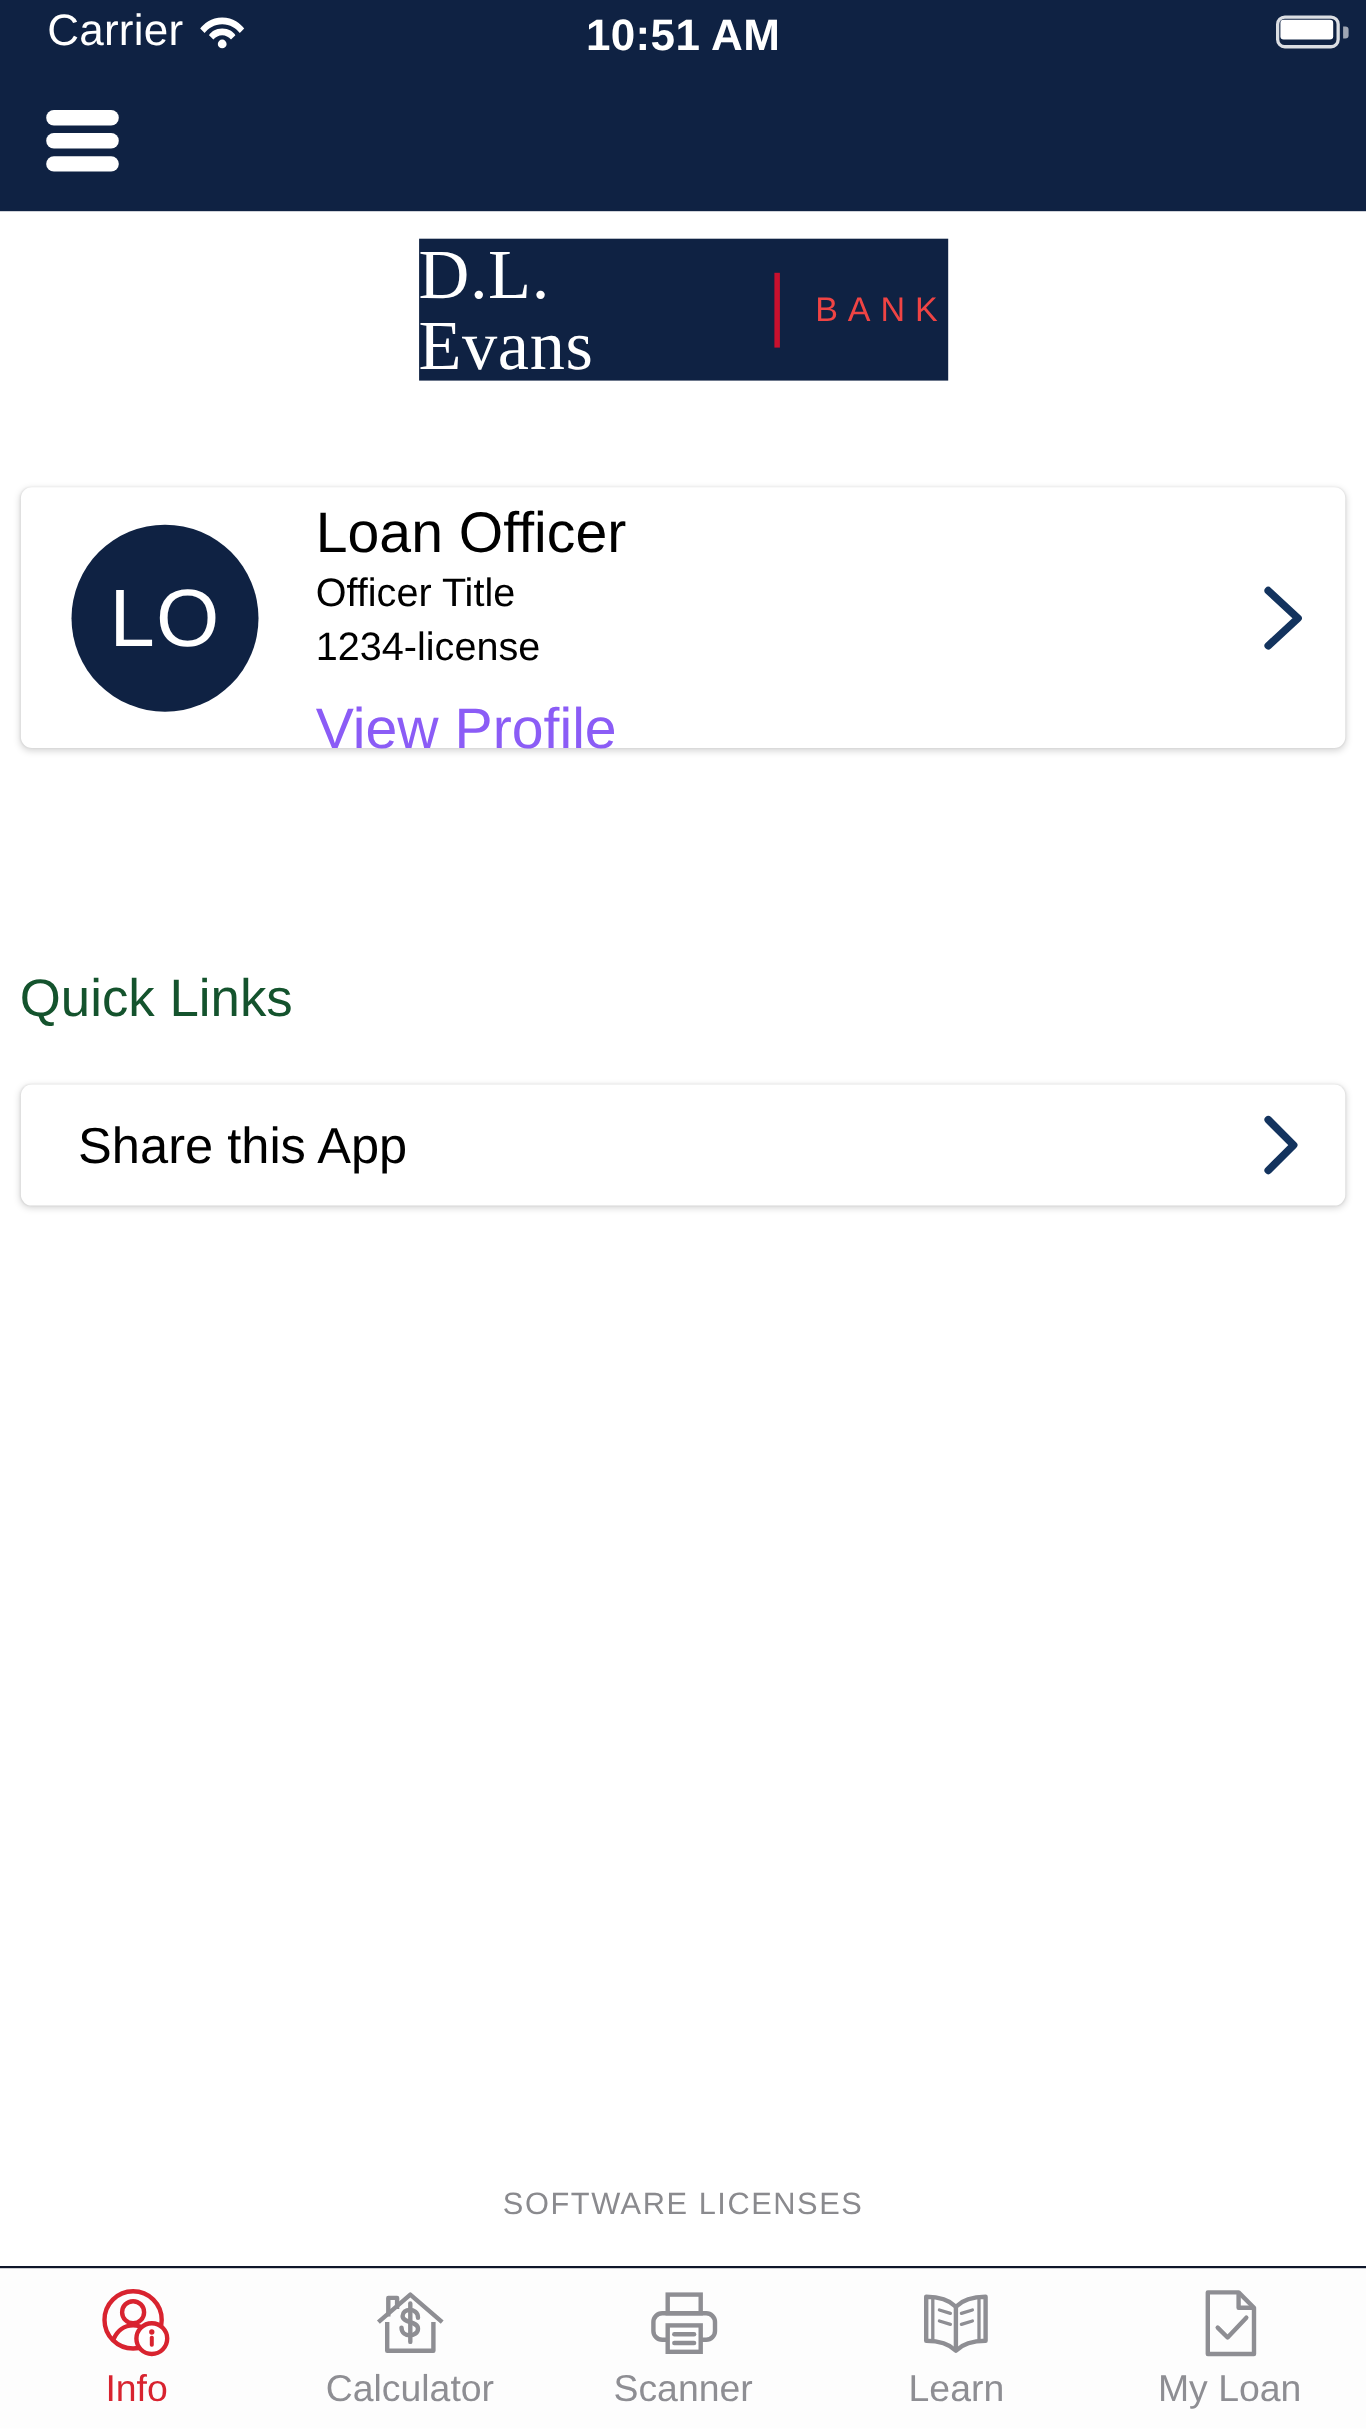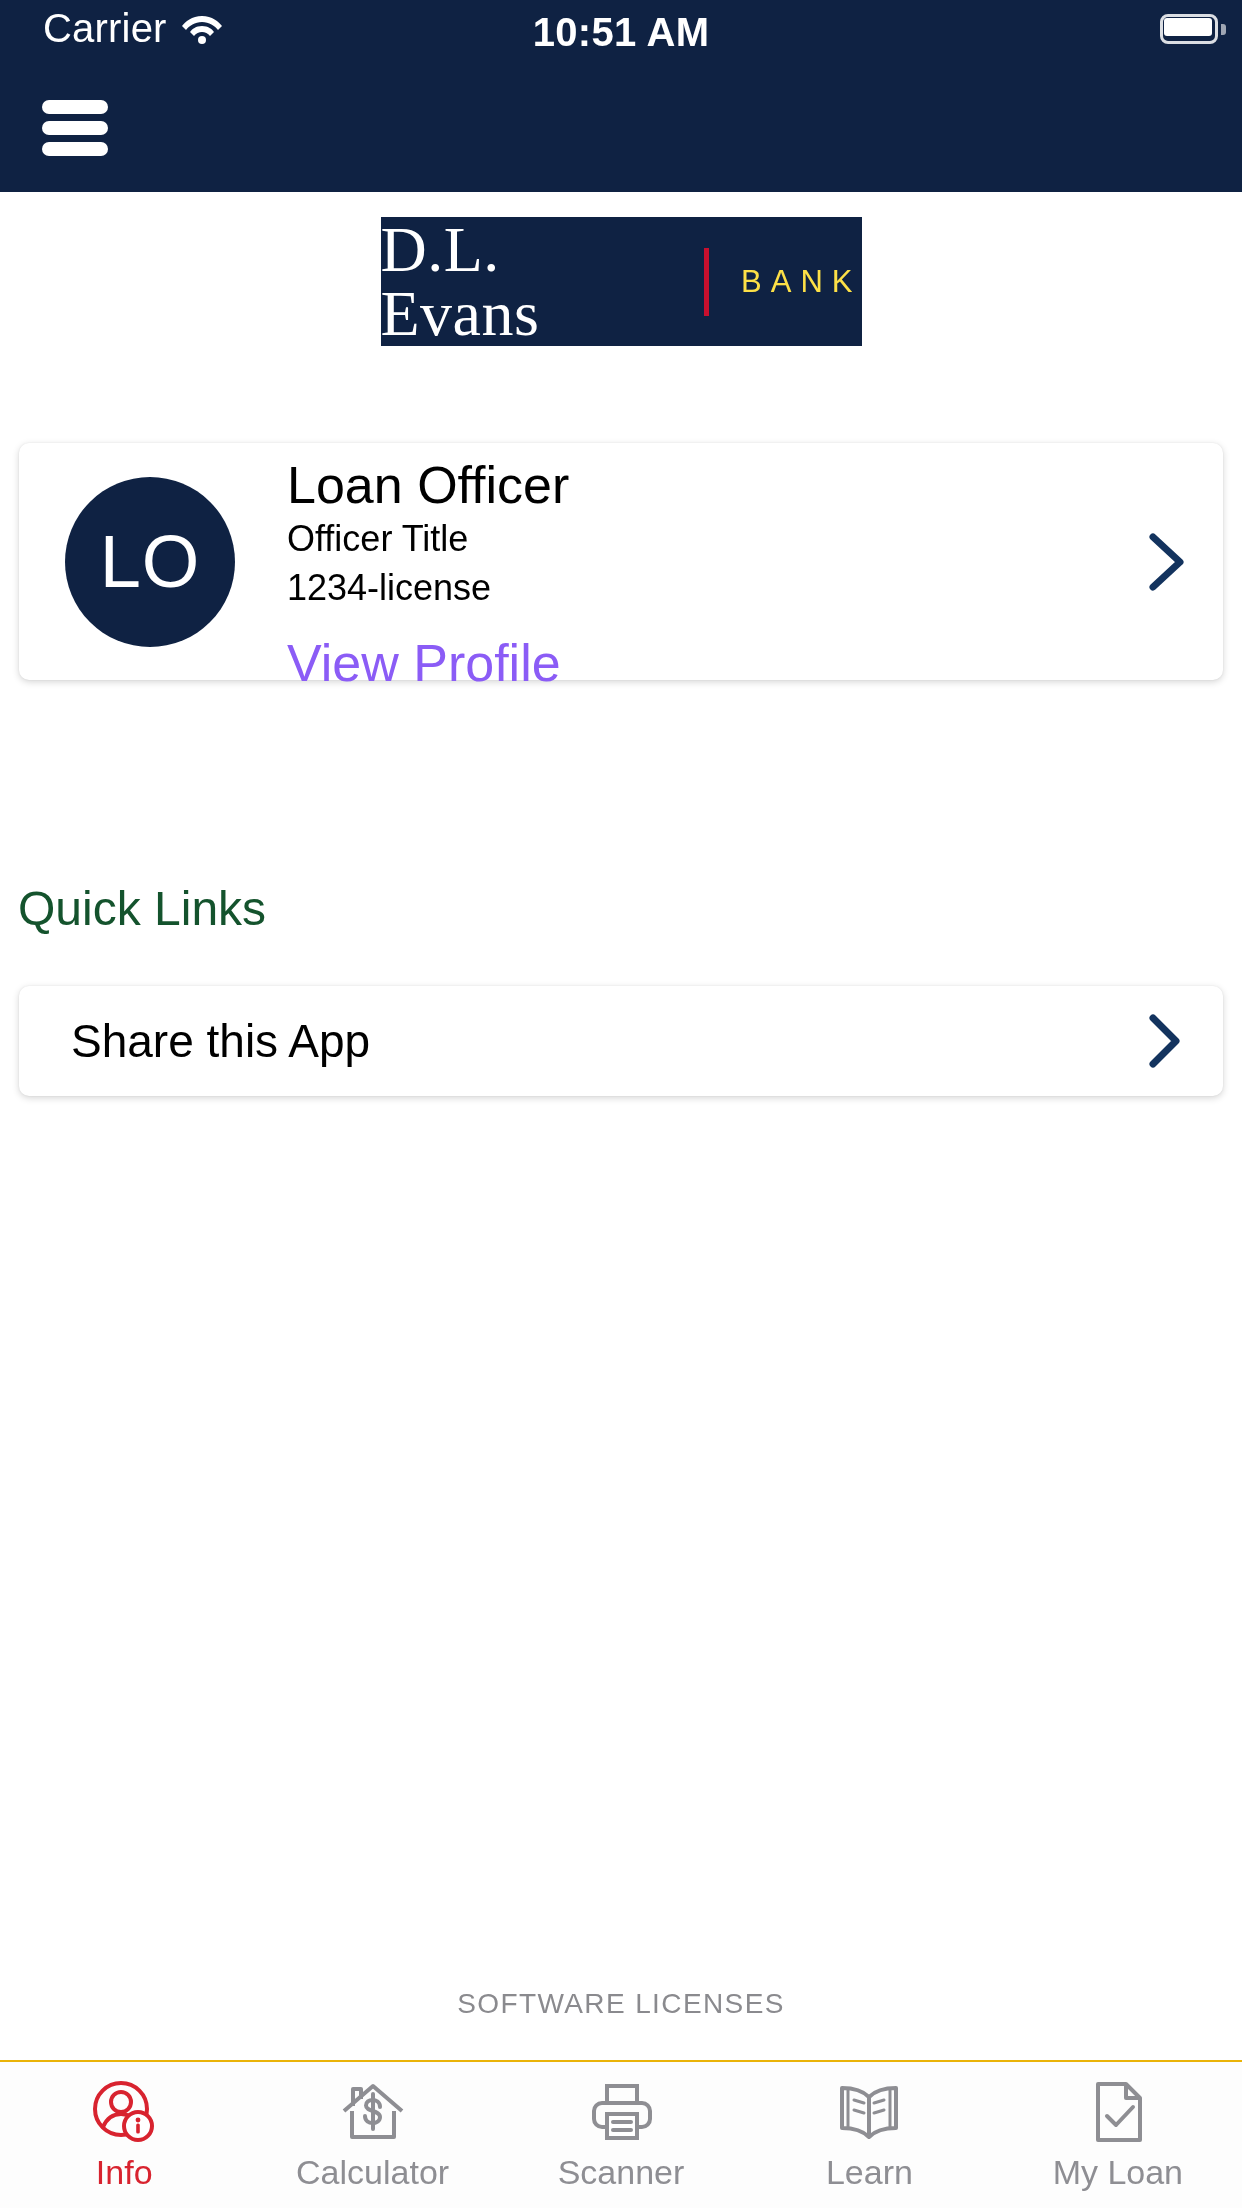--- a/index.html
+++ b/index.html
@@ -57,21 +57,21 @@
     width:481px; height:129px; background:#0f2243;
     display:flex; align-items:center; justify-content:space-between; gap:0;
   }
   .logo-name {
     font-family:"Liberation Serif", serif;
     color:#ffffff; font-size:64px; line-height:1; letter-spacing:0.5px;
     padding-right:30px;
   }
   .logo-rule { width:5px; height:68px; background:#c8102e; }
   .logo-bank {
-    color:#fde047; font-size:31px; letter-spacing:9px;
+    color:#ef4444; font-size:31px; letter-spacing:9px;
     padding-left:32px; font-weight:400;
   }
 
   
   .card {
     background:#ffffff; border-radius:10px;
     box-shadow:0 2px 7px rgba(0,0,0,0.17), 0 0 2px rgba(0,0,0,0.07);
   }
 
   .officer-card {
@@ -105,21 +105,21 @@
 
   
   .software-licenses {
     position:absolute; left:0; top:1988px; width:1242px; text-align:center;
     font-size:28px; letter-spacing:1.4px; color:#8a8a8e;
   }
 
   
   .tabbar {
     position:absolute; left:0; bottom:0; width:1242px; height:148px;
-    background:#fdfdfd; border-top:2px solid #eab308;
+    background:#fdfdfd; border-top:2px solid #0f172a;
     display:flex; align-items:flex-start;
   }
   .tab {
     flex:1 1 0; height:148px; padding-top:16px;
     display:flex; flex-direction:column; align-items:center; justify-content:flex-start; gap:9px;
   }
   .tab .ticon { height:68px; display:flex; align-items:center; justify-content:center; }
   .tab .tlabel { font-size:34px; line-height:1; color:#8e8e93; }
   .tab.active .tlabel { color:#d8232f; }
 </style>

